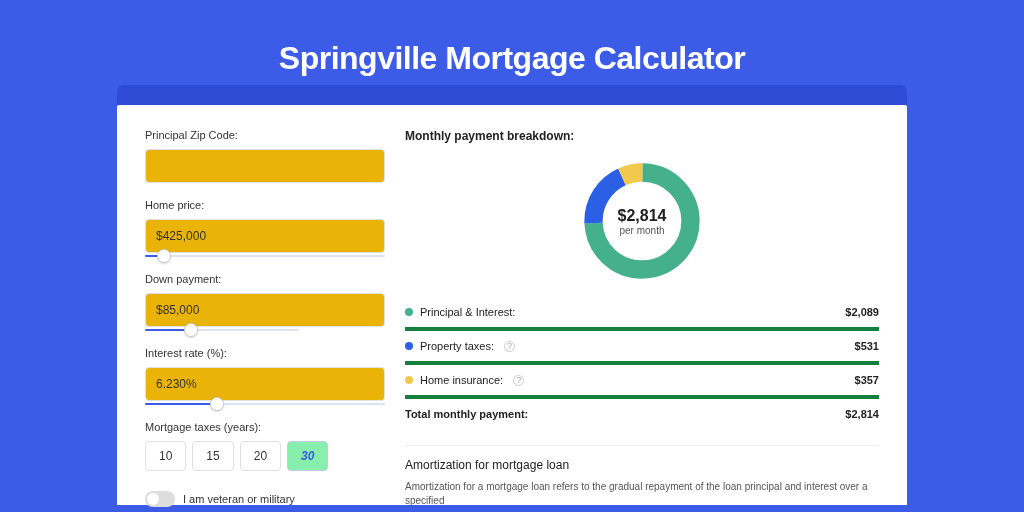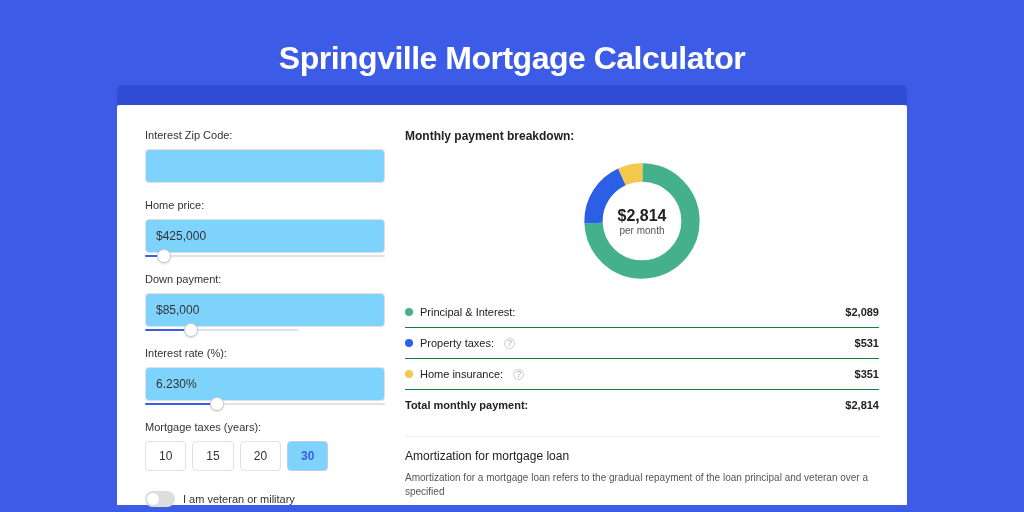--- a/index.html
+++ b/index.html
@@ -50,21 +50,21 @@
     margin-bottom: 8px;
     display: block;
   }
   .input {
     width: 100%;
     border: 1px solid #e0e0e0;
     border-radius: 4px;
     padding: 9px 10px;
     font-size: 12px;
     color: #333;
-    background: #7dd3fc;
+    background: #eab308;
   }
   .slider-track {
     height: 2px;
     background: #dce3f0;
     position: relative;
     margin-top: 2px;
     border-radius: 1px;
   }
   .slider-fill {
     position: absolute;
@@ -94,24 +94,25 @@
   .period-btn {
     border: 1px solid #e0e0e0;
     background: #fff;
     border-radius: 4px;
     padding: 7px 13px;
     font-size: 12px;
     color: #333;
     cursor: pointer;
   }
   .period-btn.active {
-    background: #7dd3fc;
+    background: #86efac;
     border-color: #bfcaf2;
     color: #3c5ce8;
     font-weight: 600;
+    font-style: italic;
   }
   .toggle-row {
     display: flex;
     align-items: center;
     gap: 8px;
     margin-top: 20px;
   }
   .toggle {
     width: 30px;
     height: 16px;
@@ -162,21 +163,21 @@
     color: #555;
   }
   .legend {
     font-size: 11px;
   }
   .legend-row {
     display: flex;
     align-items: center;
     justify-content: space-between;
     padding: 9px 0;
-    border-bottom: 1px solid #15803d;
+    border-bottom: 4px solid #15803d;
   }
   .legend-row.total {
     font-weight: 700;
     border-bottom: none;
   }
   .legend-left {
     display: flex;
     align-items: center;
     gap: 7px;
   }
@@ -223,21 +224,21 @@
 <div class="header">
   <h1>Springville Mortgage Calculator</h1>
 </div>
 
 <div class="panel-wrap">
   <div class="panel">
 
     <div class="left">
 
       <div class="group">
-        <label class="field-label">Interest Zip Code:</label>
+        <label class="field-label">Principal Zip Code:</label>
         <input class="input" value="" style="">
       </div>
 
       <div class="group">
         <label class="field-label">Home price:</label>
         <input class="input" value="$425,000" style="">
         <div class="slider-track">
           <div class="slider-fill" style="width:8%"></div>
           <div class="slider-thumb" style="left:8%"></div>
         </div>
@@ -315,31 +316,31 @@
             <span class="info-icon">?</span>
           </div>
           <span class="legend-value">$531</span>
         </div>
         <div class="legend-row">
           <div class="legend-left">
             <span class="swatch" style="background:#f2c94c"></span>
             <span>Home insurance:</span>
             <span class="info-icon">?</span>
           </div>
-          <span class="legend-value">$351</span>
+          <span class="legend-value">$357</span>
         </div>
         <div class="legend-row total">
           <div class="legend-left">
             <span>Total monthly payment:</span>
           </div>
           <span class="legend-value">$2,814</span>
         </div>
       </div>
 
       <div class="divider"></div>
 
       <div class="amort-title">Amortization for mortgage loan</div>
-      <div class="amort-text">Amortization for a mortgage loan refers to the gradual repayment of the loan principal and veteran over a specified</div>
+      <div class="amort-text">Amortization for a mortgage loan refers to the gradual repayment of the loan principal and interest over a specified</div>
 
     </div>
 
   </div>
 </div>
 
 </body></html>

